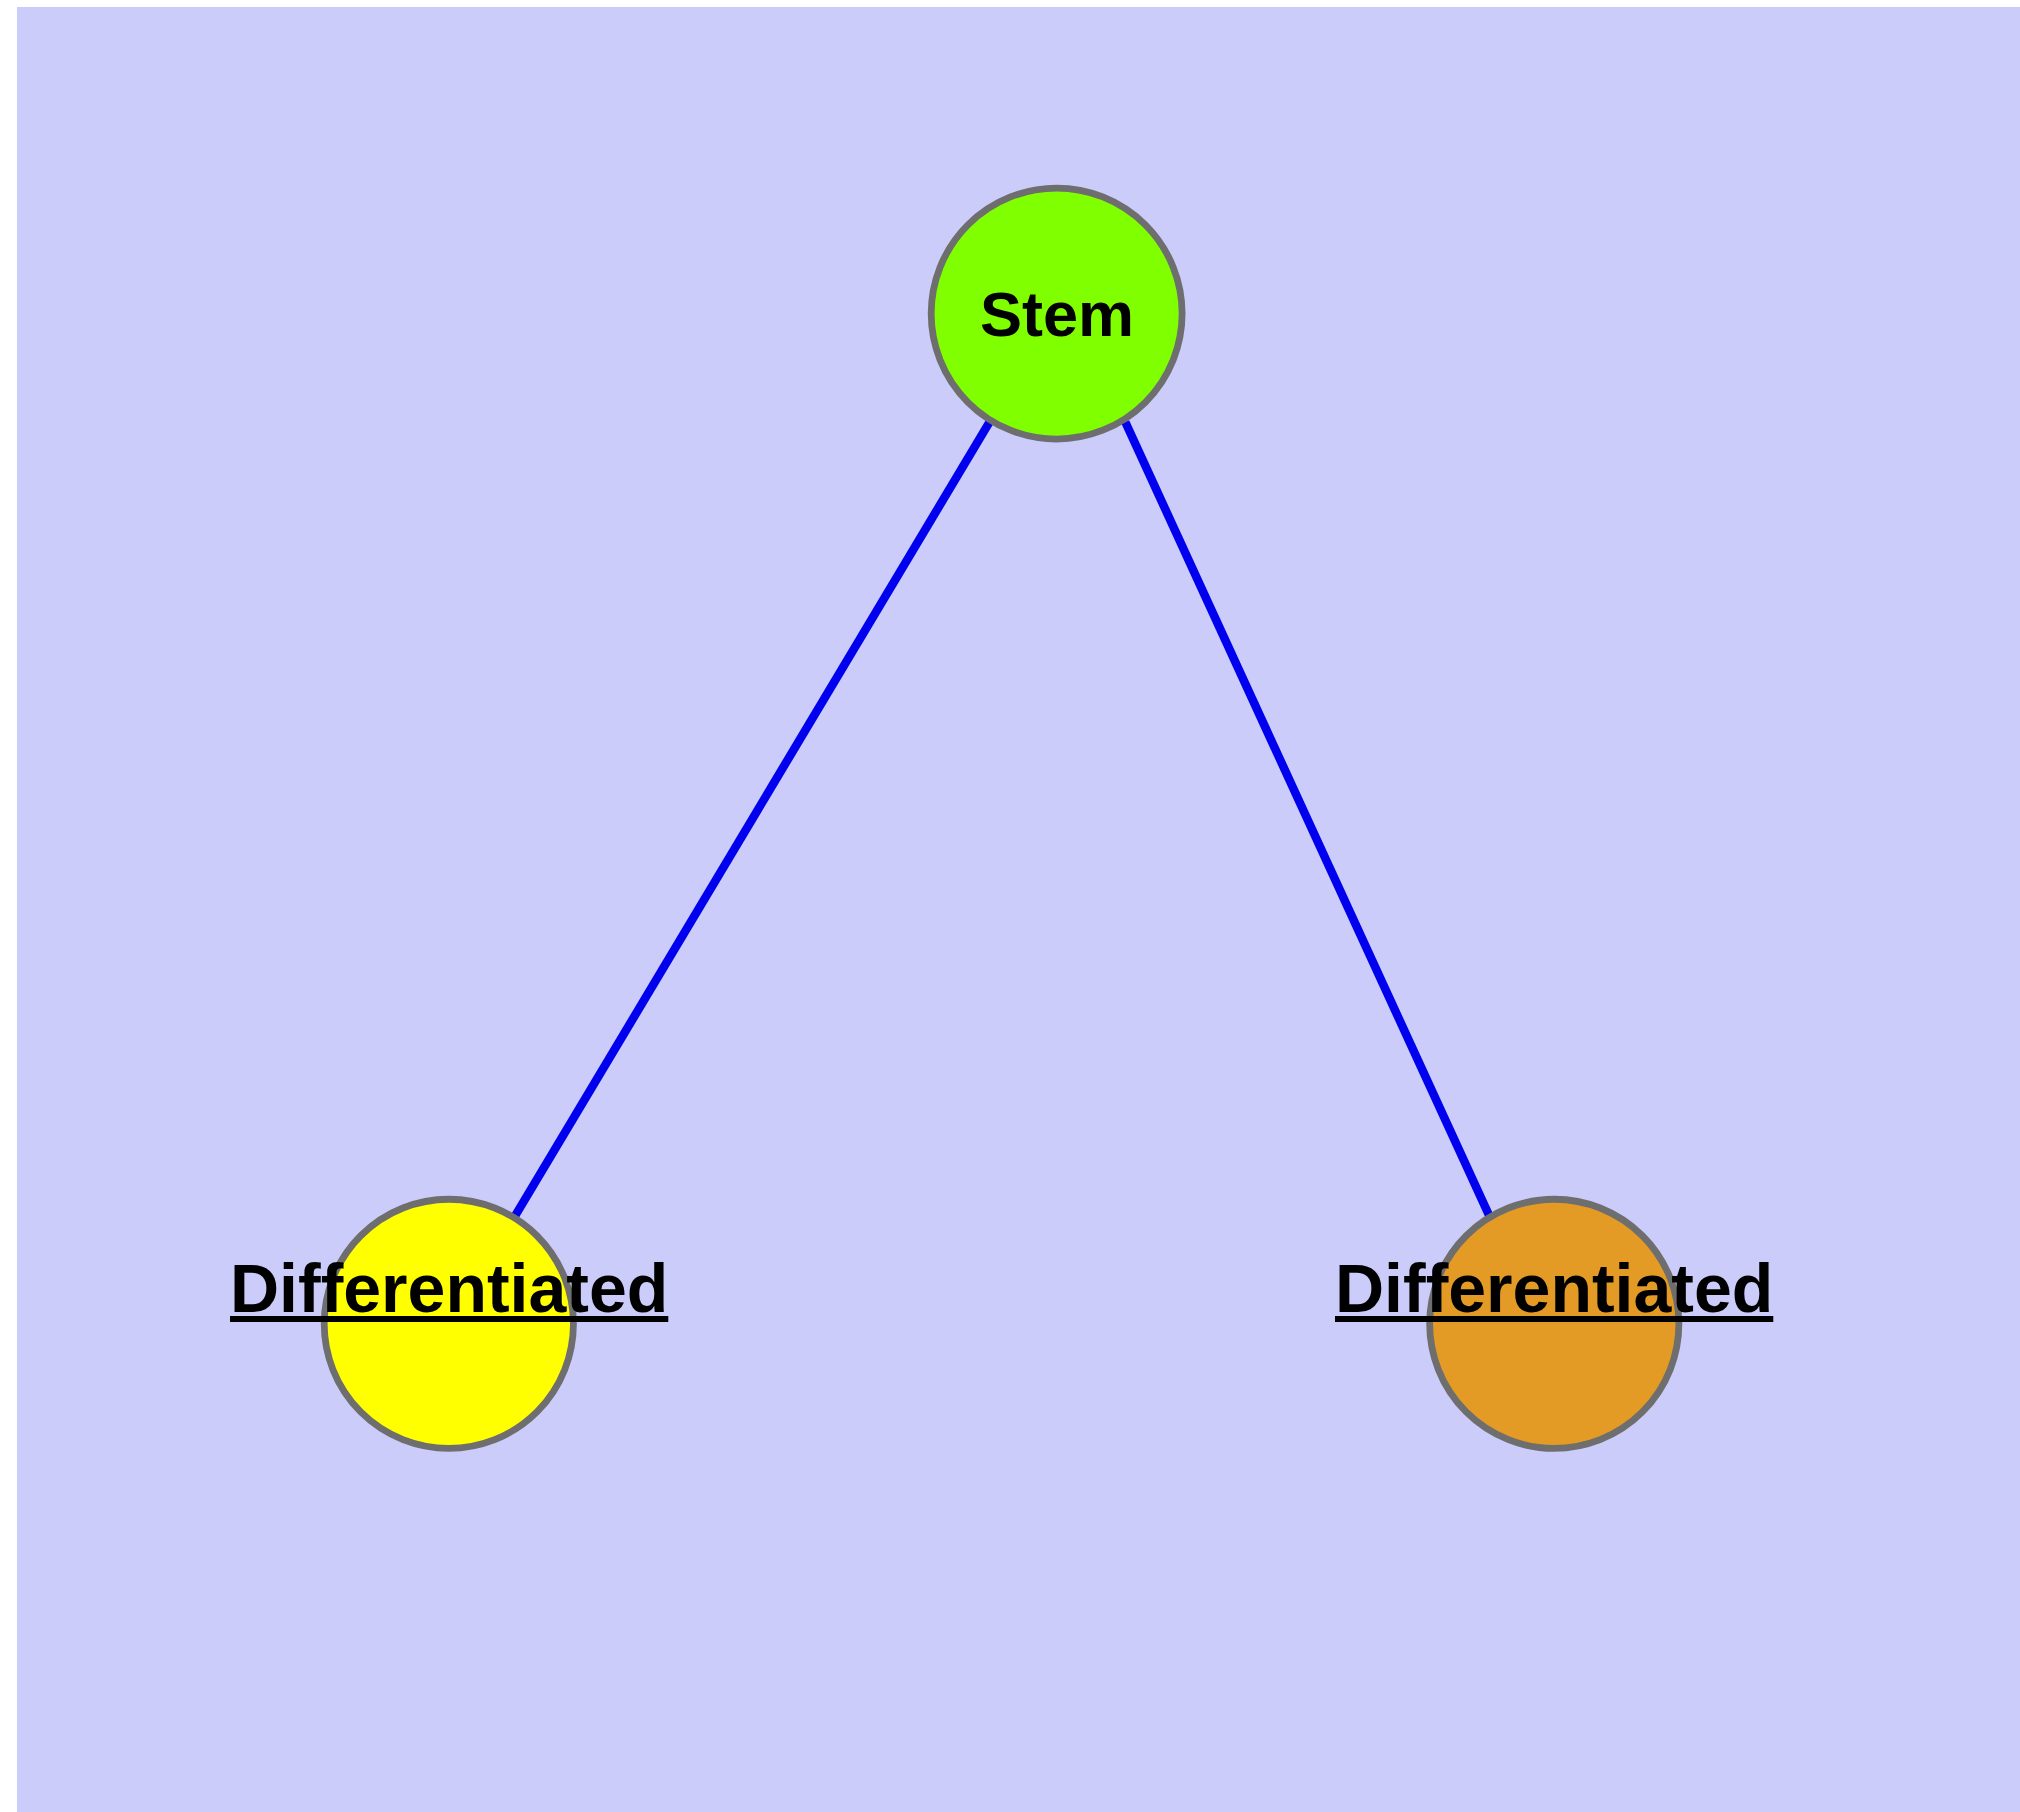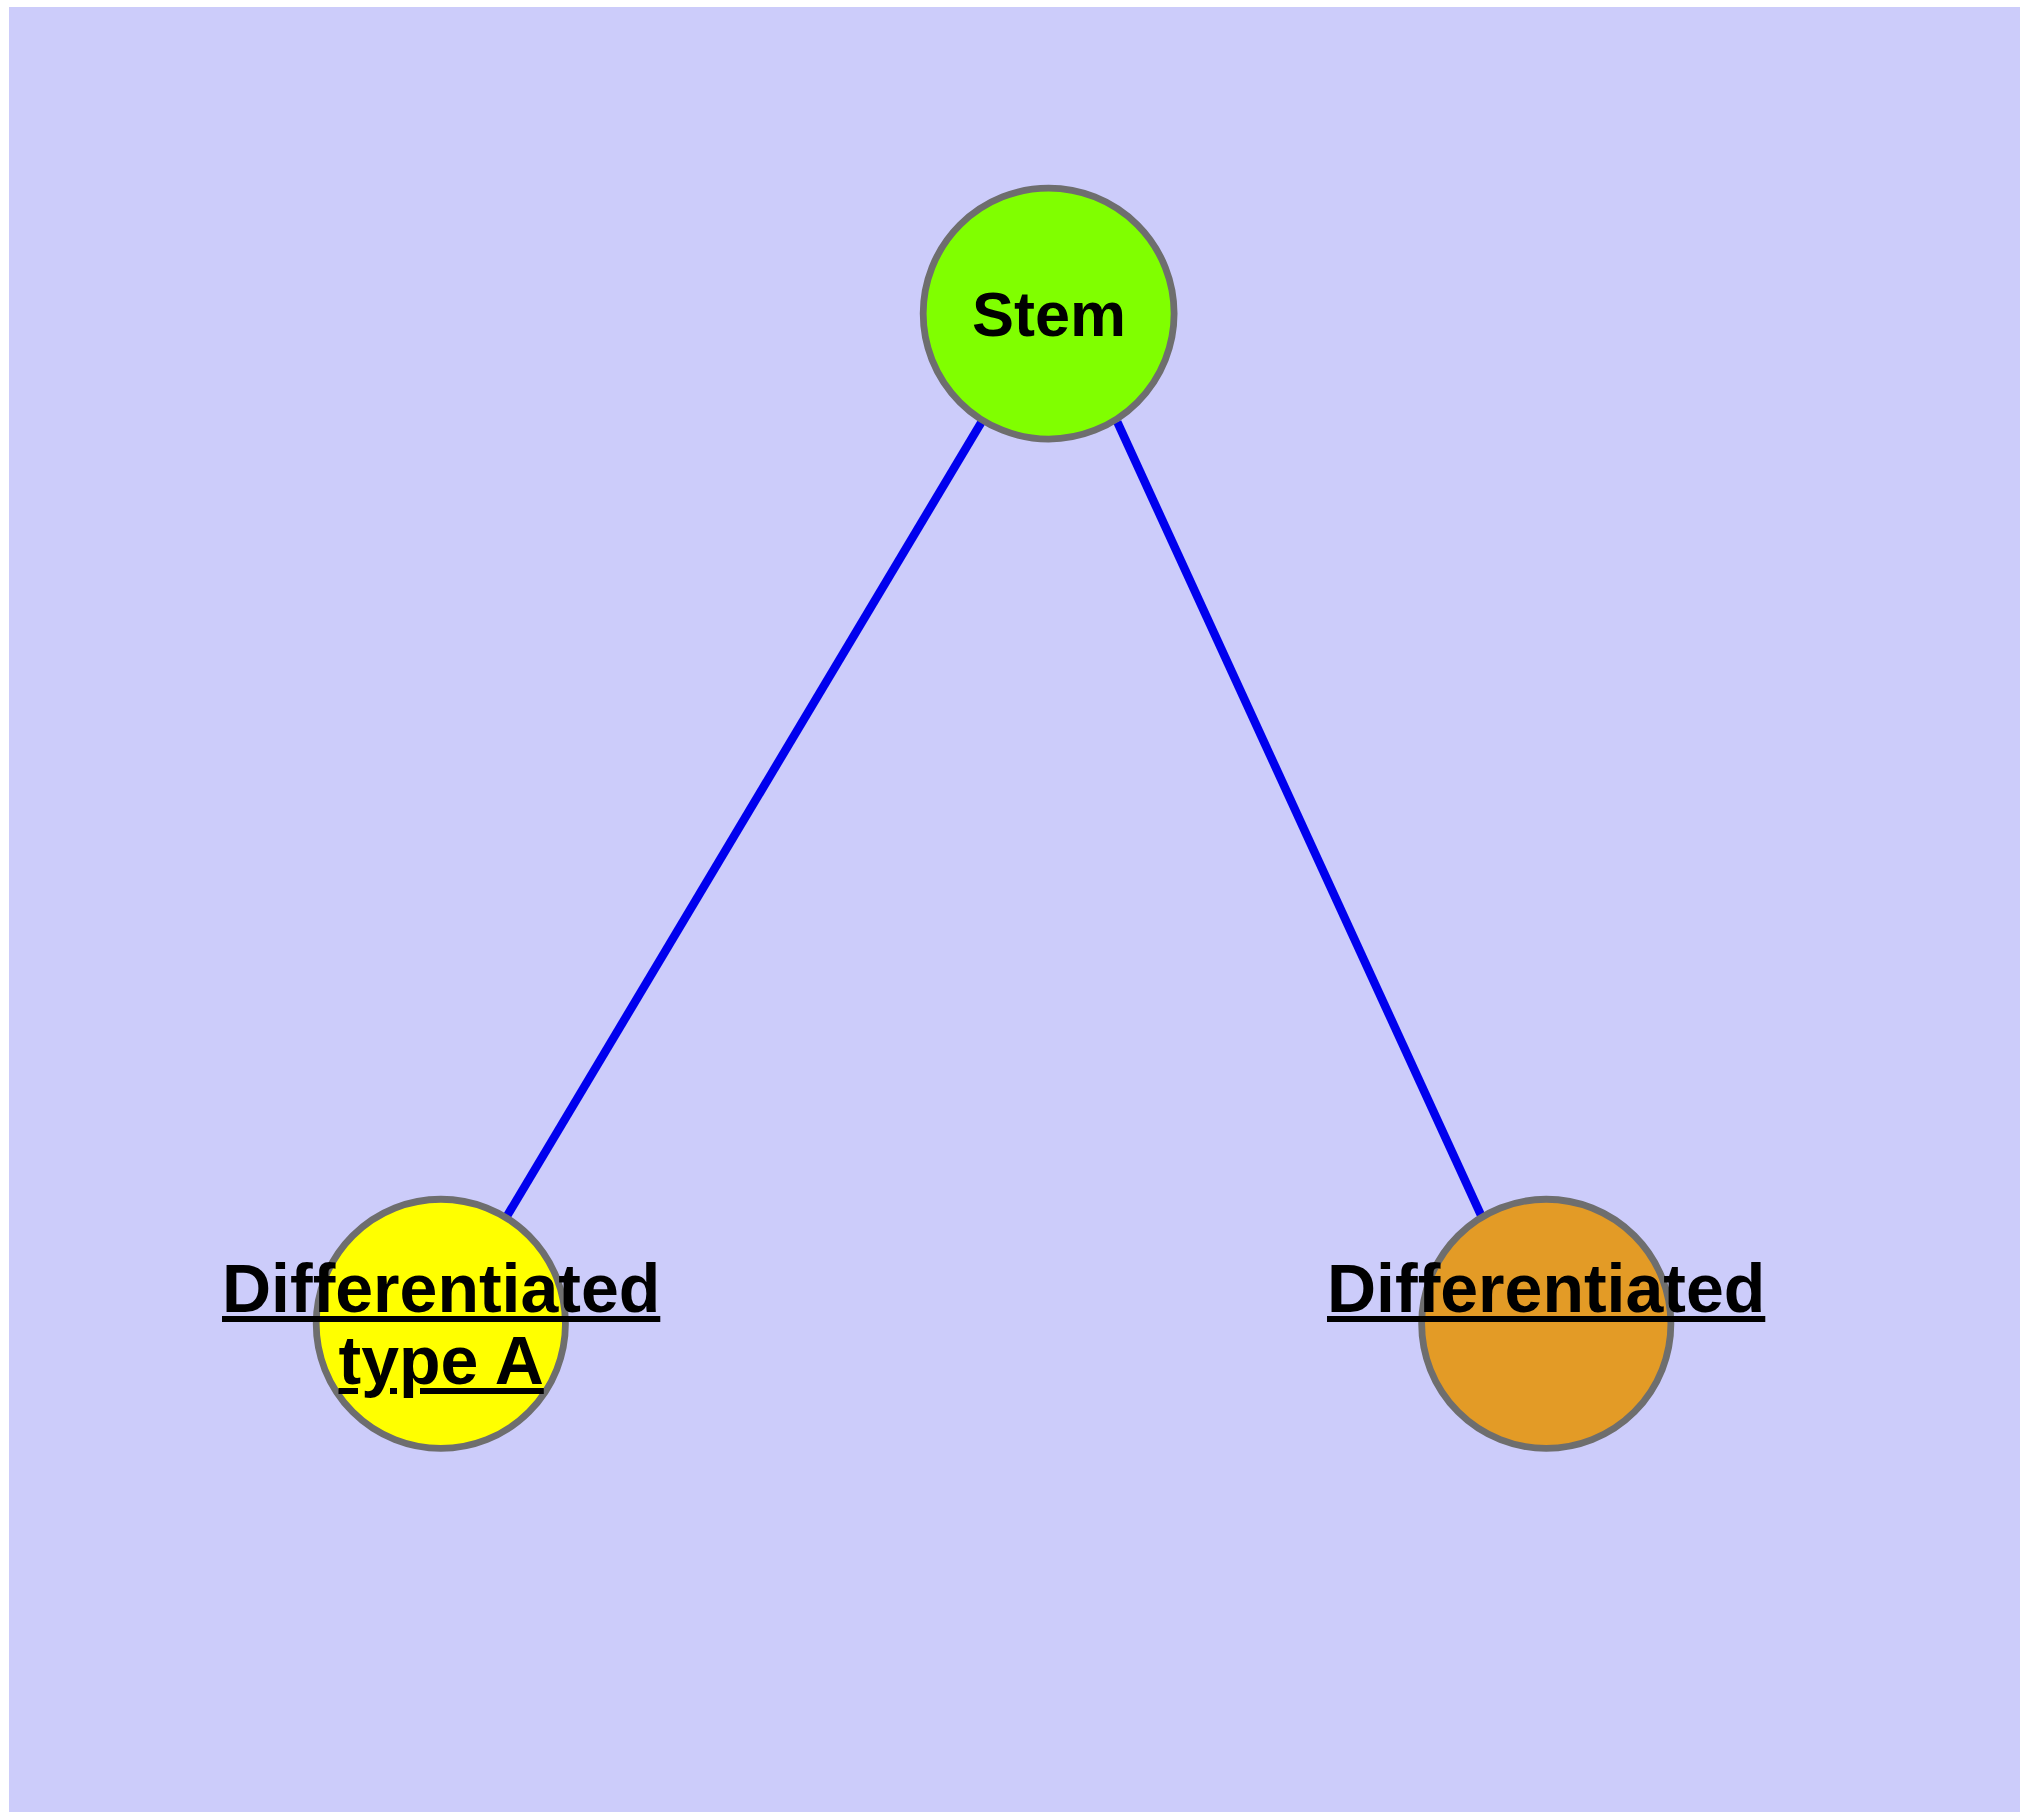--- a/index.html
+++ b/index.html
@@ -10,21 +10,21 @@
   }
   body {
     width: 2021px;
     height: 1812px;
     overflow: hidden;
     font-family: "Liberation Sans", sans-serif;
   }
 
   #graph-canvas {
     position: absolute;
-    left: 0;
+    left: 8px;
     top: 0;
     width: 1646px;
     height: 1812px;
     background: #ffffff;
   }
 
   
   #graph-panel {
     position: absolute;
     left: 8.5px;
@@ -75,17 +75,17 @@
       </g>
     <g id="node-layer">
         <circle cx="1237" cy="370" r="148" fill="#80ff00" stroke="#6e6e6e" stroke-width="8"></circle>
         <circle cx="520" cy="1562" r="147" fill="#ffff00" stroke="#6e6e6e" stroke-width="8"></circle>
         <circle cx="1824" cy="1562" r="147" fill="#e39b26" stroke="#6e6e6e" stroke-width="8"></circle>
       </g>
   </svg>
 
   <div id="label-layer">
       <div class="node-label single" style="font-size: 63px; left: 972px; top: 281px;"><div>Stem</div></div>
-      <div class="node-label double" style="font-size: 68px; left: 222px; top: 1252px;"><div>Differentiated</div><div>type A</div></div>
+      <div class="node-label double" style="font-size: 68px; left: 222px; top: 1252px;"><div>Differentiated</div></div>
       <div class="node-label double" style="font-size: 68px; left: 1327px; top: 1252px;"><div>Differentiated</div></div>
     </div>
 </div>
 
 
 </body></html>

